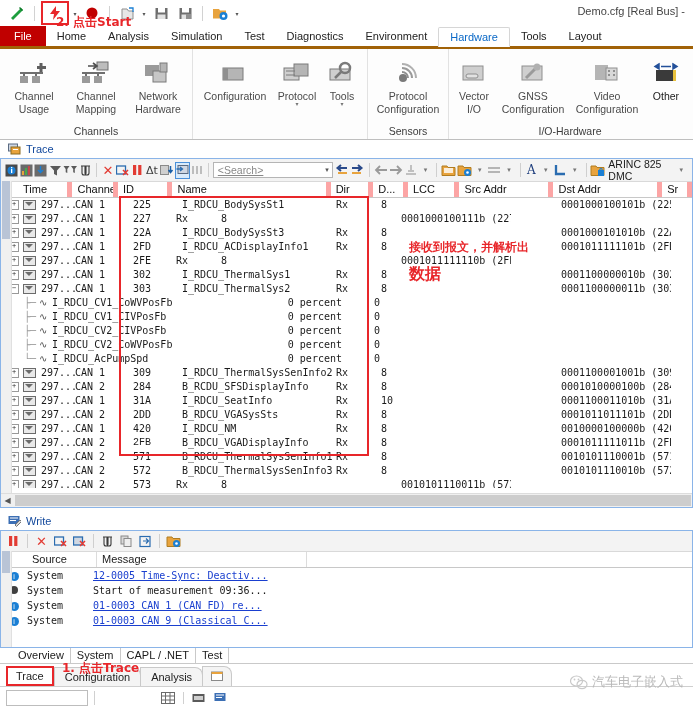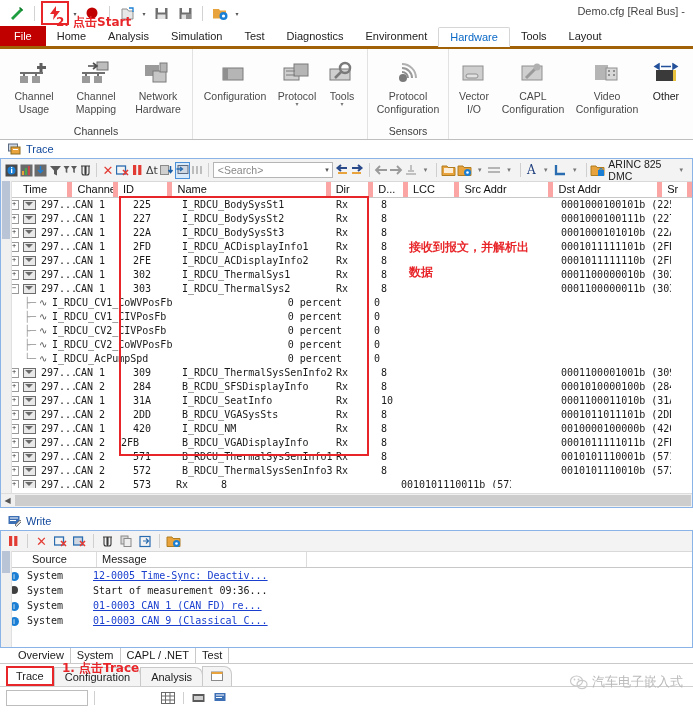--- a/index.html
+++ b/index.html
@@ -41,21 +41,21 @@
 
   
   .panel-title{height:18px;display:flex;align-items:center;gap:5px;padding-left:8px;background:#fff;}
   .panel-title .tx{color:#12489c;font-size:11px;}
   .tracewrap{border:1px solid #8ab4e8;margin:0 0 0 0;background:#fff;}
   .ttoolbar{height:22px;background:#f3f3f3;border-bottom:1px solid #d9d9d9;display:flex;align-items:center;gap:1px;padding:0 4px;}
   .tbsep{width:1px;height:14px;background:#cfcfcf;margin:0 3px;}
   .tbi{width:17px;height:17px;display:flex;align-items:center;justify-content:center;font-size:11px;color:#3c3c3c;}
   .tbi.act{border:1px solid #4a90d9;background:#d9ebfb;box-sizing:border-box;}
   .searchbox{display:flex;align-items:center;width:150px;height:16px;border:1px solid #b5b5b5;background:#fff;font-size:10.5px;color:#888;padding-left:4px;box-sizing:border-box;}
-  .searchbox .sv{flex:1;}
+  .searchbox .sv{flex:1;text-decoration:underline;}
   .searchbox .dd{font-size:7px;color:#555;padding-right:3px;}
   .toolbtn-txt{font-size:10.5px;color:#1a1a1a;padding:0 2px;}
 
   
   .thead{display:flex;height:15px;background:#fff;border-bottom:1px solid #c8c8c8;font-size:11px;color:#111;align-items:center;}
   .thead > div{border-right:5px solid #fca5a5;box-sizing:border-box;padding-left:5px;overflow:hidden;white-space:nowrap;height:15px;line-height:15px;}
   .tbody{position:relative;font-family:"DejaVu Sans Mono","Liberation Mono",monospace;font-size:10px;}
   .trow{display:flex;height:14px;align-items:center;white-space:nowrap;}
   .trow > div{box-sizing:border-box;overflow:hidden;white-space:nowrap;height:14px;line-height:14px;}
   .plusbox{display:inline-block;width:8px;height:8px;border:1px solid #999;font-size:7px;line-height:7px;text-align:center;color:#333;background:#fff;}
@@ -281,21 +281,21 @@
           <div class="lbl">I/O</div>
         </div>
         <div class="ritem" style="width:74px">
           <div class="gicon">
             <svg width="34" height="30" viewBox="0 0 34 30">
                 <rect x="6" y="7" width="20" height="14" fill="#cfcfcf" stroke="#8f8f8f"></rect>
                 <path d="M10 19 L20 9" stroke="#9a9a9a" stroke-width="3"></path>
                 <circle cx="21" cy="8" r="3.5" fill="#b0b0b0"></circle>
               </svg>
           </div>
-          <div class="lbl">CAPL</div>
+          <div class="lbl">GNSS</div>
           <div class="lbl">Configuration</div>
         </div>
         <div class="ritem" style="width:74px">
           <div class="gicon">
             <svg width="34" height="30" viewBox="0 0 34 30">
                 <rect x="5" y="6" width="13" height="15" fill="#b5b5b5"></rect>
                 <rect x="16" y="9" width="11" height="12" fill="#d8d8d8" stroke="#8f8f8f"></rect>
                 <path d="M18 11 h2 v2 h-2 Z M18 15 h2 v2 h-2 Z M23 11 h2 v2 h-2 Z M23 15 h2 v2 h-2 Z" fill="#8f8f8f"></path>
               </svg>
           </div>
@@ -306,20 +306,21 @@
           <div class="gicon">
             <svg width="34" height="30" viewBox="0 0 34 30">
                 <path d="M10 5 l-4 2.5 l4 2.5 Z M24 5 l4 2.5 l-4 2.5 Z M12 7.5 h10" fill="#23509a" stroke="#23509a" stroke-width="1.5"></path>
                 <rect x="7" y="11" width="19" height="11" fill="#3a3a3a"></rect>
                 <rect x="24" y="11" width="3" height="11" fill="#e8c13d"></rect>
               </svg>
           </div>
           <div class="lbl" style="color:#1a1a1a">Other</div>
         </div>
       </div>
+      <div class="gname">I/O-Hardware</div>
     </div>
   </div>
 
   <div class="panel-title">
     <svg width="13" height="12" viewBox="0 0 13 12">
         <rect x="0.5" y="1" width="9" height="7" fill="#cfd7e2" stroke="#5a6b82"></rect>
         <rect x="3" y="4" width="9" height="7" fill="#e8a33d" stroke="#8a6a20"></rect>
         <rect x="5" y="6" width="5" height="1" fill="#fff"></rect>
       </svg>
     <span class="tx">Trace</span>
@@ -511,21 +512,20 @@
         <div class="trow">
           <div style="width:22px;display:flex;align-items:center;gap:3px;padding-left:8px;">
             <span class="plusbox">+</span>
           </div>
           <div style="width:18px;display:flex;align-items:center;">
             <span class="envicon"></span>
           </div>
           <div style="width:34px">297....</div>
           <div style="width:46px">CAN 1</div>
           <div style="width:55px;padding-left:12px;">227</div>
-          <div style="width:160px;padding-left:6px;">I_RDCU_BodySysSt2</div>
           <div style="width:43px">Rx</div>
           <div style="width:35px;padding-left:2px;">8</div>
           <div style="width:52px"></div>
           <div style="width:95px"></div>
           <div style="width:110px">0001000100111b  (227)</div>
         </div>
         <div class="trow">
           <div style="width:22px;display:flex;align-items:center;gap:3px;padding-left:8px;">
             <span class="plusbox">+</span>
           </div>
@@ -562,21 +562,20 @@
         <div class="trow">
           <div style="width:22px;display:flex;align-items:center;gap:3px;padding-left:8px;">
             <span class="plusbox">+</span>
           </div>
           <div style="width:18px;display:flex;align-items:center;">
             <span class="envicon"></span>
           </div>
           <div style="width:34px">297....</div>
           <div style="width:46px">CAN 1</div>
           <div style="width:55px;padding-left:12px;">2FE</div>
-          <div style="width:160px;padding-left:6px;">I_RDCU_ACDisplayInfo2</div>
           <div style="width:43px">Rx</div>
           <div style="width:35px;padding-left:2px;">8</div>
           <div style="width:52px"></div>
           <div style="width:95px"></div>
           <div style="width:110px">0001011111110b  (2FE)</div>
         </div>
         <div class="trow">
           <div style="width:22px;display:flex;align-items:center;gap:3px;padding-left:8px;">
             <span class="plusbox">+</span>
           </div>
@@ -732,21 +731,21 @@
         </div>
         <div class="trow">
           <div style="width:22px;display:flex;align-items:center;gap:3px;padding-left:8px;">
             <span class="plusbox">+</span>
           </div>
           <div style="width:18px;display:flex;align-items:center;">
             <span class="envicon"></span>
           </div>
           <div style="width:34px">297....</div>
           <div style="width:46px">CAN 2</div>
-          <div style="width:55px;padding-left:0;">2FB</div>
+          <div style="width:55px;padding-left:12px;font-family:Liberation Mono, monospace;">2FB</div>
           <div style="width:160px;padding-left:6px;">B_RDCU_VGADisplayInfo</div>
           <div style="width:43px">Rx</div>
           <div style="width:35px;padding-left:2px;">8</div>
           <div style="width:52px"></div>
           <div style="width:95px"></div>
           <div style="width:110px">0001011111011b  (2FB)</div>
         </div>
         <div class="trow">
           <div style="width:22px;display:flex;align-items:center;gap:3px;padding-left:8px;">
             <span class="plusbox">+</span>
@@ -795,21 +794,21 @@
           <div style="width:35px;padding-left:2px;">8</div>
           <div style="width:52px"></div>
           <div style="width:95px"></div>
           <div style="width:110px">0010101110011b  (573)</div>
         </div>
       </div>
 
     <div class="redbox" style="left:118px;top:37px;width:250px;height:260px;"></div>
 
     <div class="note cn" style="left:408px;top:80px;font-size:12px;">接收到报文，并解析出</div>
-    <div class="note cn" style="left:408px;top:105px;font-size:12px;">数据</div>
+    <div class="note cn" style="left:408px;top:105px;font-size:16px;">数据</div>
 
     <div style="position:absolute;left:0;top:22px;width:10px;bottom:14px;background:#f0f0f0;border-right:1px solid #e0e0e0;">
       <div style="position:absolute;left:1px;top:0;width:8px;height:58px;background:#b9c4d6;"></div>
     </div>
 
     <div class="hscroll" style="position:absolute;left:0;right:0;bottom:0;">
       <div class="arrow">◀</div>
       <div class="thumb"></div>
     </div>
   </div>

